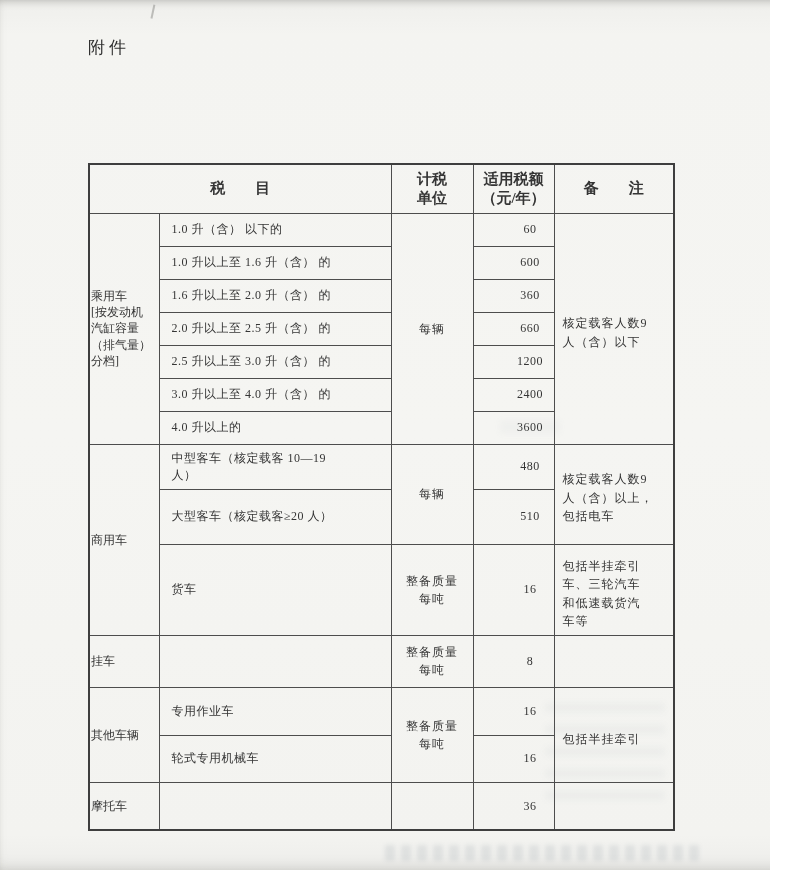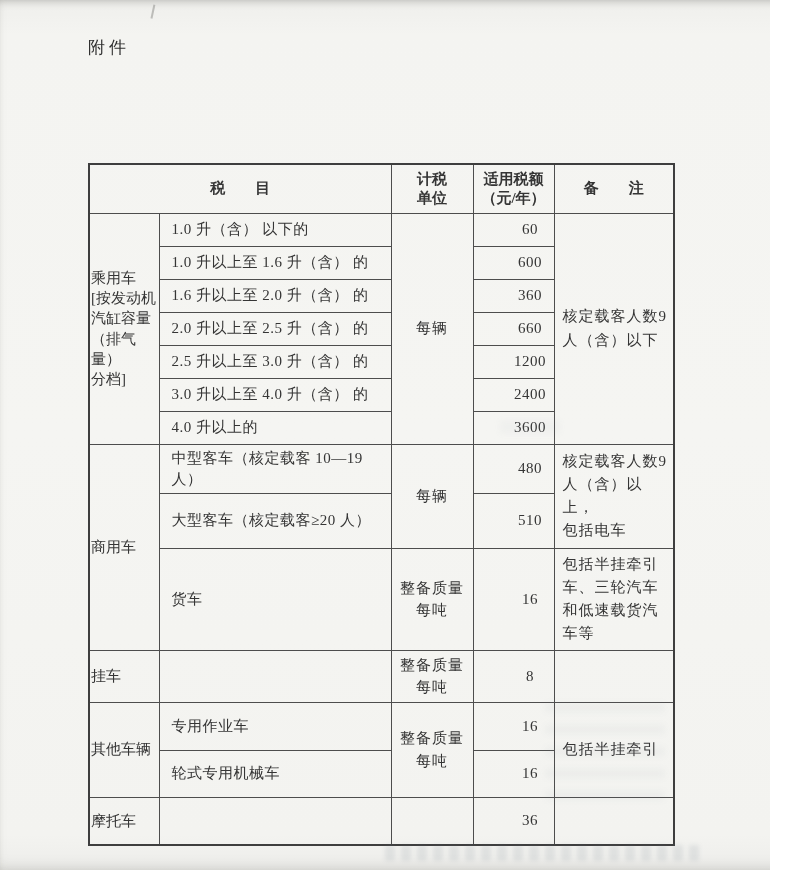--- a/index.html
+++ b/index.html
@@ -36,37 +36,37 @@
     left: 88px; top: 163px;
     width: 585px;
     border-collapse: collapse;
     table-layout: fixed;
     border: 2px solid #3e3e3e;
     font-family: Liberation Serif, serif;
   }
   .tax-table td, .tax-table th {
     border: 1px solid #4d4d4d;
     font-weight: normal;
-    font-size: 15px;
+    font-size: 12px;
     color: #353535;
     white-space: pre-line;
     vertical-align: middle;
     overflow: hidden;
   }
   .tax-table th { font-weight: bold; font-size: 15px; text-align: center; }
   .col-a { width: 70px; }
   .col-b { width: 232px; }
   .col-c { width: 82px; }
   .col-d { width: 81px; }
   .col-e { width: 120px; }
   .cell-category { line-height: 1.35; font-size: 14px; padding: 1px; }
   .cell-label { text-align: left; padding: 3px 6px 3px 12px; line-height: 1.4; letter-spacing: 0.5px; }
   .cell-unit { text-align: center; line-height: 1.5; letter-spacing: 1px; }
   .cell-amount { text-align: center; font-size: 16px; letter-spacing: 0.5px; padding-left: 33px; }
-  .cell-remark { text-align: left; padding: 4px 4px 4px 8px; font-size: 14px; line-height: 1.55; letter-spacing: 1px; }
+  .cell-remark { text-align: left; padding: 12px 4px 4px 8px; font-size: 14px; line-height: 1.55; letter-spacing: 1px; }
   tr.r-head { height: 49px; }
   tr.r-engine { height: 33px; }
   tr.r-midbus { height: 45px; }
   tr.r-bigbus { height: 55px; }
   tr.r-truck { height: 87px; }
   tr.r-trailer { height: 52px; }
   tr.r-special { height: 48px; }
   tr.r-wheeled { height: 47px; }
   tr.r-moto { height: 48px; }
   

